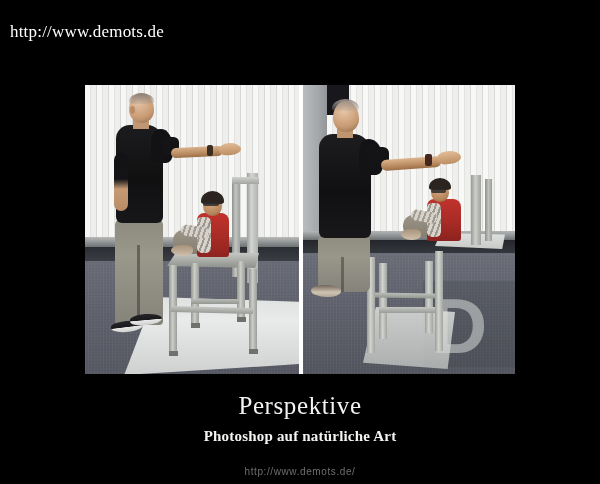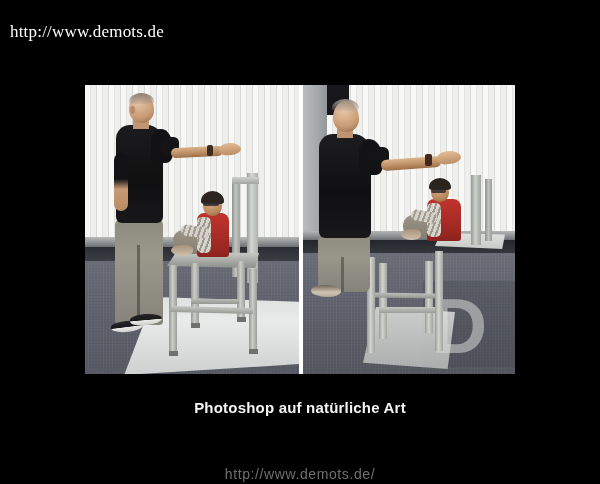--- a/index.html
+++ b/index.html
@@ -442,35 +442,35 @@
   }
   .caption-title {
     font-family: "Liberation Serif", serif;
     font-size: 25px;
     line-height: 28px;
     font-weight: normal;
     letter-spacing: 0.6px;
     color: #f2f2f0;
   }
   .caption-sub {
-    font-family: Liberation Sans, sans-serif;
+    font-family: Liberation Serif, serif;
     font-size: 15px;
     line-height: 20px;
     font-weight: bold;
     margin-top: 6px;
     color: #f4f4f2;
     letter-spacing: 0.2px;
   }
   .footer-url {
     position: absolute;
     left: 0; right: 0;
     top: 466px;
     text-align: center;
     font-family: "Liberation Sans", sans-serif;
-    font-size: 14px;
+    font-size: 10px;
     letter-spacing: 0.6px;
     color: #6f6f6f;
   }
 </style>
 </head>
 <body>
 
 <div class="top-watermark">http://www.demots.de</div>
 
 <div class="poster-frame">
@@ -573,16 +573,17 @@
       <div class="rm-hand"></div>
       <div class="rm-neck"></div>
       <div class="rm-head"></div>
       <div class="rm-hair"></div>
     </div>
 
   </div>
 </div>
 
 <div class="caption">
+  <div class="caption-title">Perspektive</div>
   <div class="caption-sub">Photoshop auf natürliche Art</div>
 </div>
 
 <div class="footer-url">http://www.demots.de/</div>
 
 </body></html>

